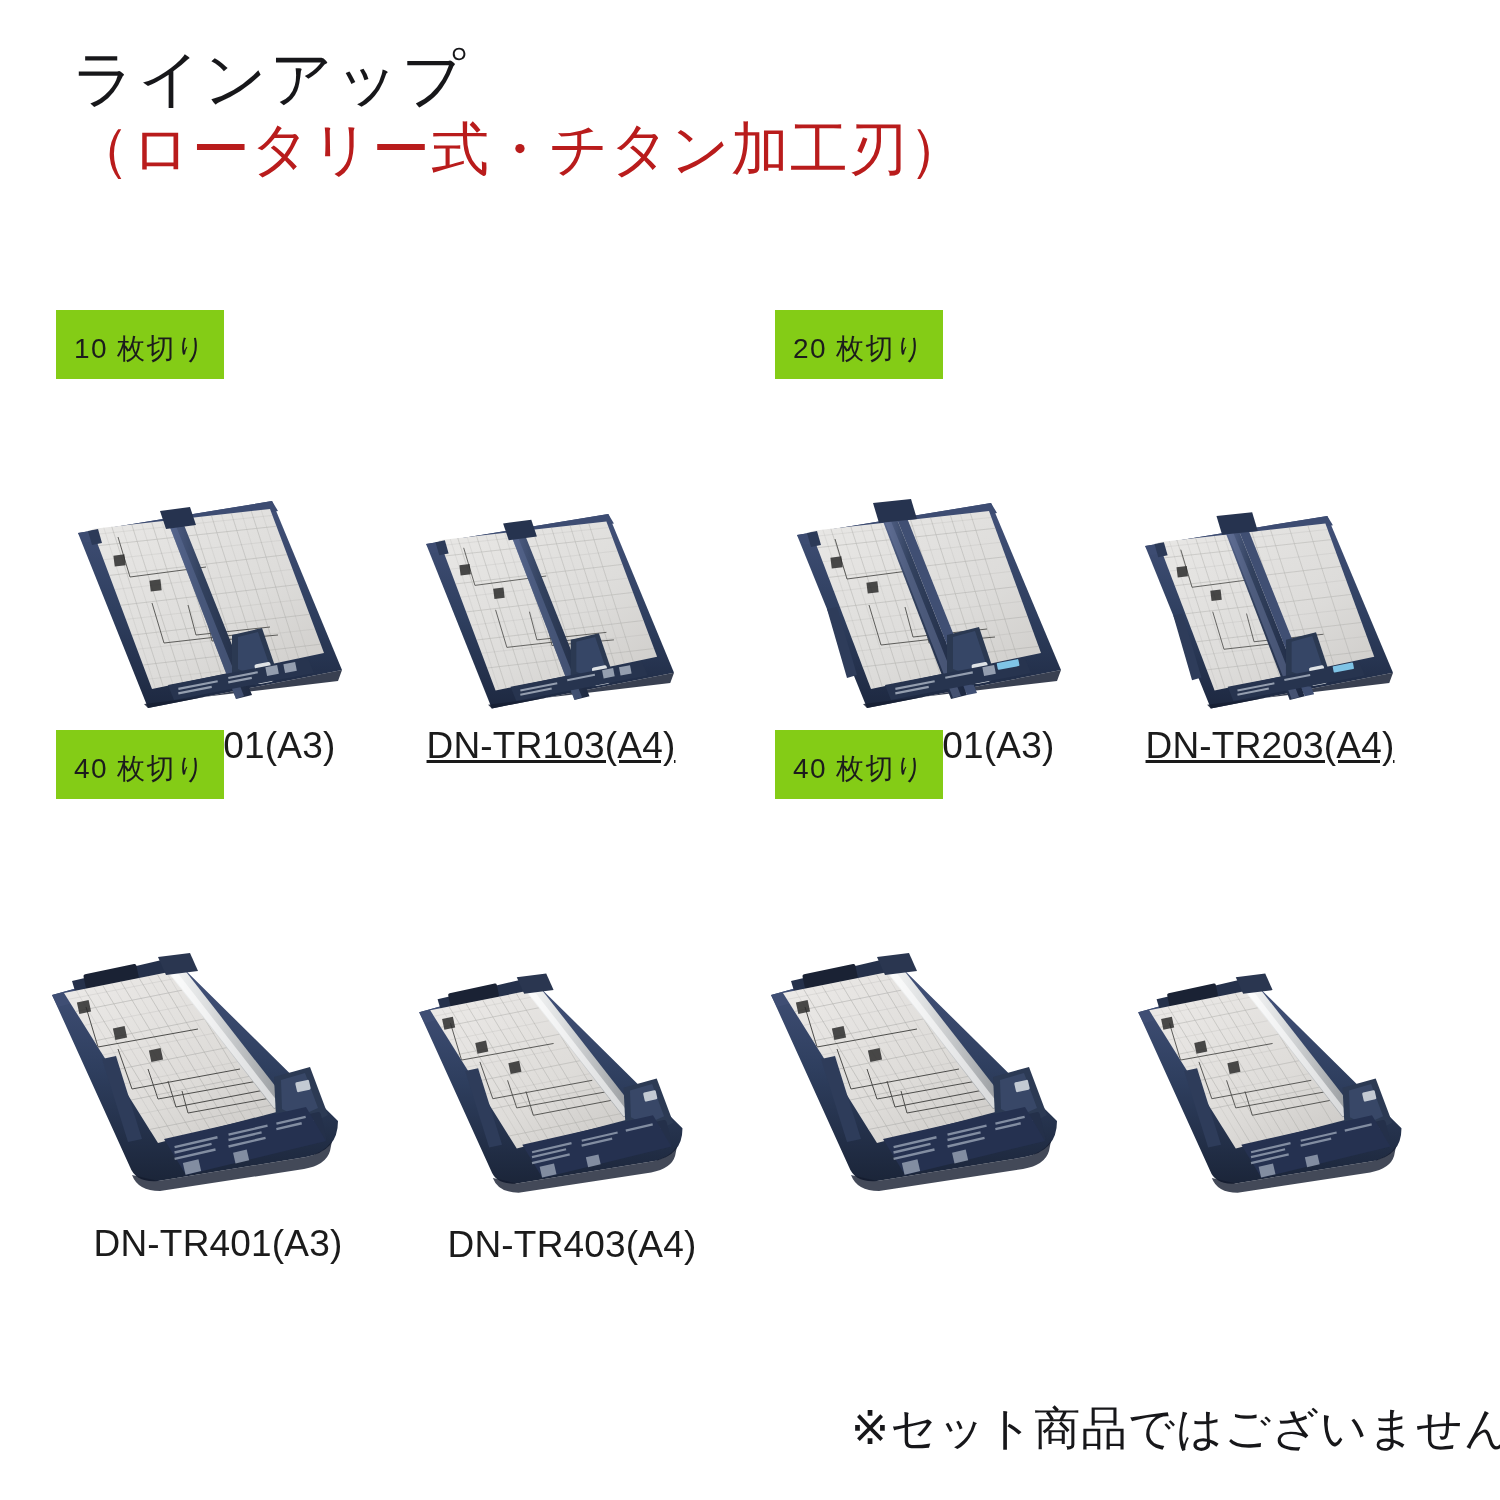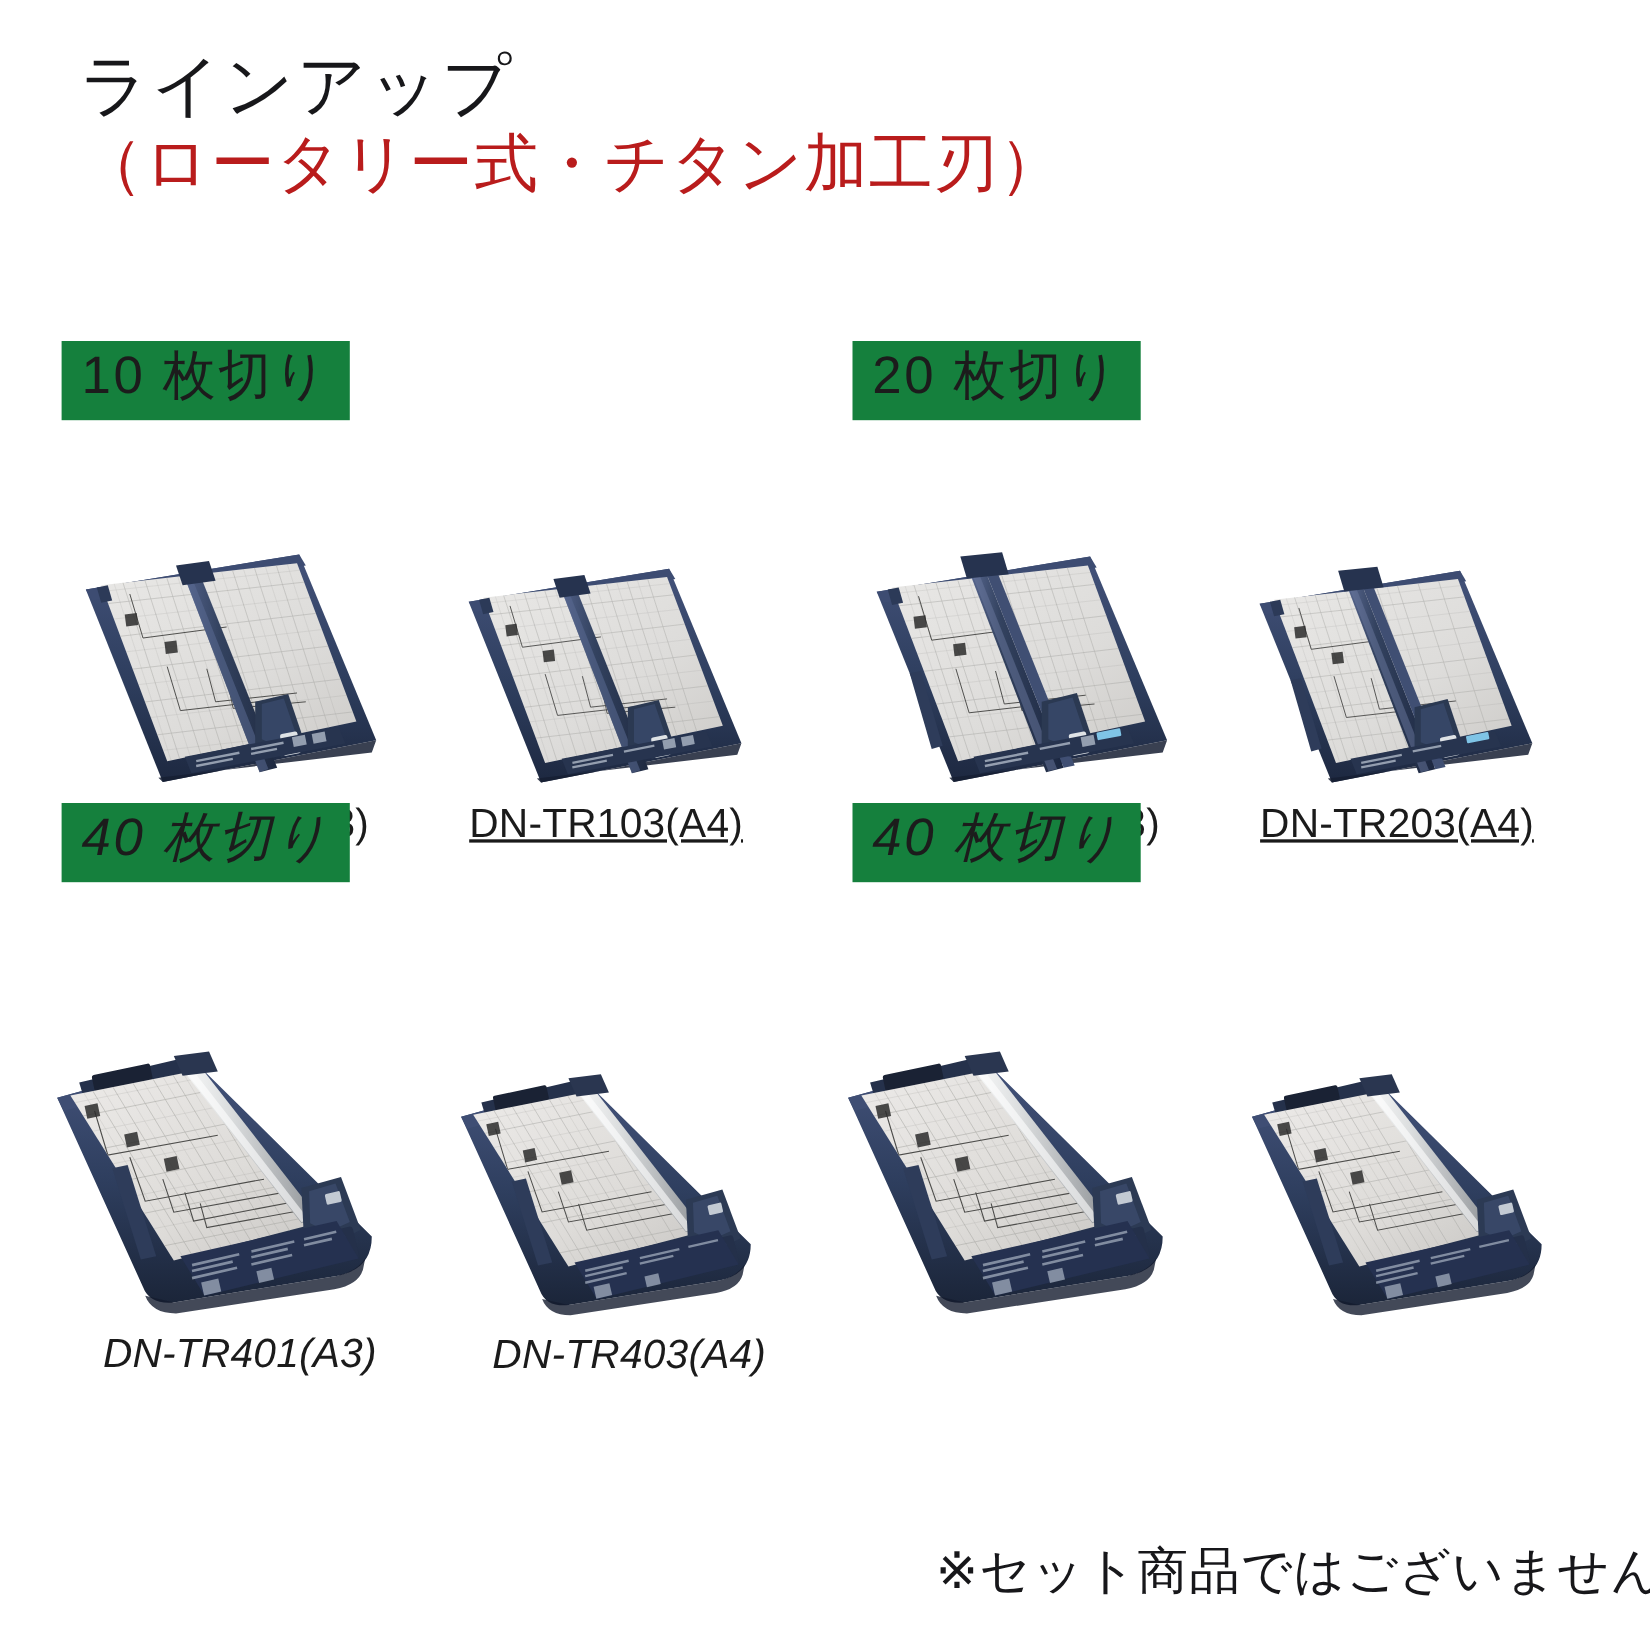--- a/index.html
+++ b/index.html
@@ -46,36 +46,36 @@
     position: absolute;
     left: 0;
     top: 310px;
     width: 1500px;
   }
   .section-row {
     position: relative;
     width: 1500px;
   }
   .section-row.row-1 { height: 420px; }
-  .section-row.row-2 { height: 490px; font-style: italic; }
+  .section-row.row-2 { height: 490px; }
 
   .section {
     position: absolute;
     top: 0;
   }
   .section.col-left  { left: 56px; }
   .section.col-right { left: 775px; }
 
   .badge {
     display: inline-block;
-    background: #15803d;
+    background: #84cc16;
     color: #1c1c1c;
-    font-size: 48px;
+    font-size: 28px;
     line-height: 1;
-    padding: 8px 18px 16px 18px;
+    padding: 25px 18px 16px 18px;
     letter-spacing: 0.05em;
     white-space: nowrap;
   }
 
   .pair {
     position: relative;
     margin-top: 14px;
     width: 700px;
   }
   .pair.row-1 { height: 300px; }
@@ -103,21 +103,21 @@
   }
 
   
   .r1 .p-a { left: 0px;   top: 92px;  }
   .r1 .p-b { left: 345px; top: 106px; text-decoration: underline; }
   .r1 .product-label { margin-top: 12px; }
 
   
   .r2 .p-a { left: -18px; top: 96px;  }
   .r2 .p-b { left: 350px; top: 120px; }
-  .r2 .product-label { margin-top: 10px; }
+  .r2 .product-label { margin-top: 26px; }
 
   
   .footer-note {
     position: absolute;
     left: 0;
     top: 1398px;
     width: 1500px;
     text-align: right;
     font-size: 46px;
     letter-spacing: 0.02em;

